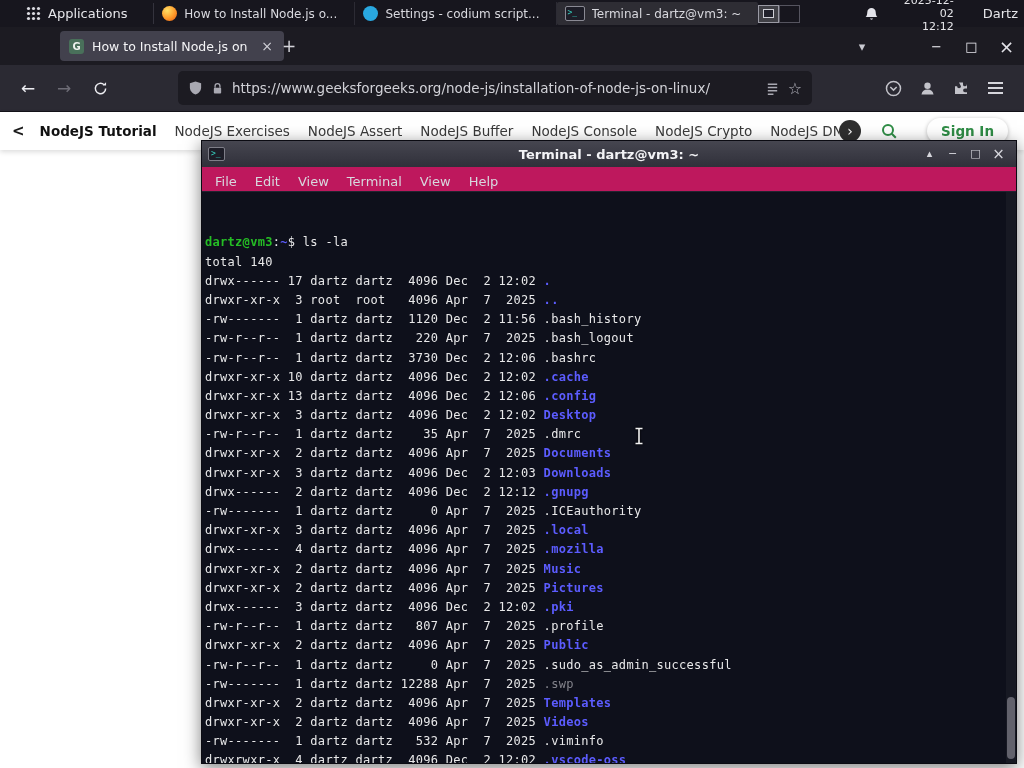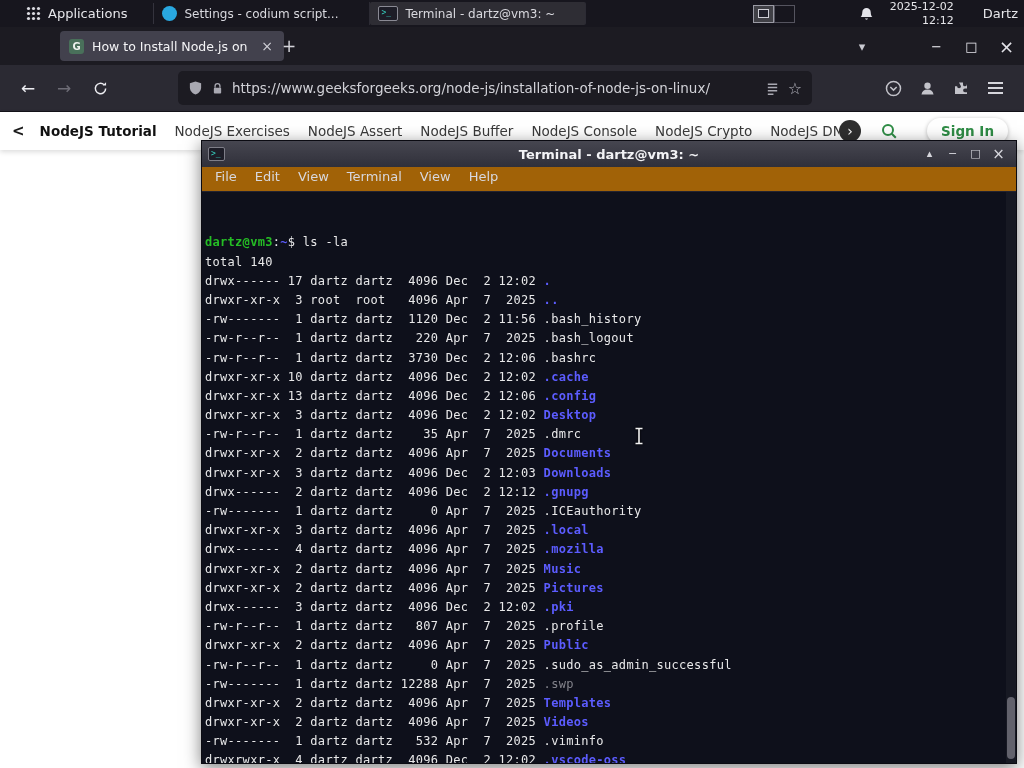--- a/index.html
+++ b/index.html
@@ -94,22 +94,22 @@
               padding:0 6px;}
   .t-title{position:absolute;left:0;right:0;text-align:center;color:#f3f3f6;
            font-size:13px;font-weight:bold;}
   .t-appicon{width:17px;height:14px;background:#1d1d27;border:1px solid #7e7e88;
              border-radius:2px;color:#36d1c0;font-size:8px;line-height:12px;
              padding-left:2px;box-sizing:border-box;z-index:1;
              font-family:"DejaVu Sans Mono",monospace;}
   .t-buttons{margin-left:auto;display:flex;z-index:1;}
   .t-buttons .tb{width:23px;text-align:center;color:#d6d6dc;font-size:11px;line-height:26px;}
   .t-buttons .tb.x{font-size:15px;}
-  .t-menubar{height:24px;flex:none;background:#a16207;border-bottom:1px solid #232330;
-             display:flex;align-items:flex-start;padding:0 4px;font-size:13px;color:#d8d8de;}
+  .t-menubar{height:24px;flex:none;background:#be185d;border-bottom:1px solid #232330;
+             display:flex;align-items:flex-end;padding:0 4px;font-size:13px;color:#d8d8de;}
   .t-menu{padding:2px 9px;}
   .t-content{flex:1;position:relative;overflow:hidden;background:#0e101b;
              padding:3px 0 0 3px;font-family:"DejaVu Sans Mono",monospace;
              font-size:12px;line-height:19.2px;letter-spacing:.3px;white-space:pre;
              color:#e9e9ea;}
   .t-line{height:19.2px;}
   .seg-fg{color:#e9e9ea;}
   .seg-green{color:#25bd25;font-weight:bold;}
   .seg-blue{color:#5c5cff;font-weight:bold;}
   .seg-dim{color:#84848c;}
@@ -136,20 +136,24 @@
           <circle cx="12.5" cy="7.5" r="1.6"></circle>
         <circle cx="2.5" cy="12.5" r="1.6"></circle>
           <circle cx="7.5" cy="12.5" r="1.6"></circle>
           <circle cx="12.5" cy="12.5" r="1.6"></circle>
       </svg>
       <span>Applications</span>
     </div>
     <div class="panel-sep"></div>
 
     <div class="task-button">
+      <span class="ff-icon"></span>
+      <span class="task-label">How to Install Node.js o...</span>
+    </div>
+    <div class="task-button">
       <span class="codium-icon"></span>
       <span class="task-label">Settings - codium script...</span>
     </div>
     <div class="task-button active">
       <span class="term-mini">&gt;_</span>
       <span class="task-label">Terminal - dartz@vm3: ~</span>
     </div>
 
     <div class="panel-spacer"></div>
 

